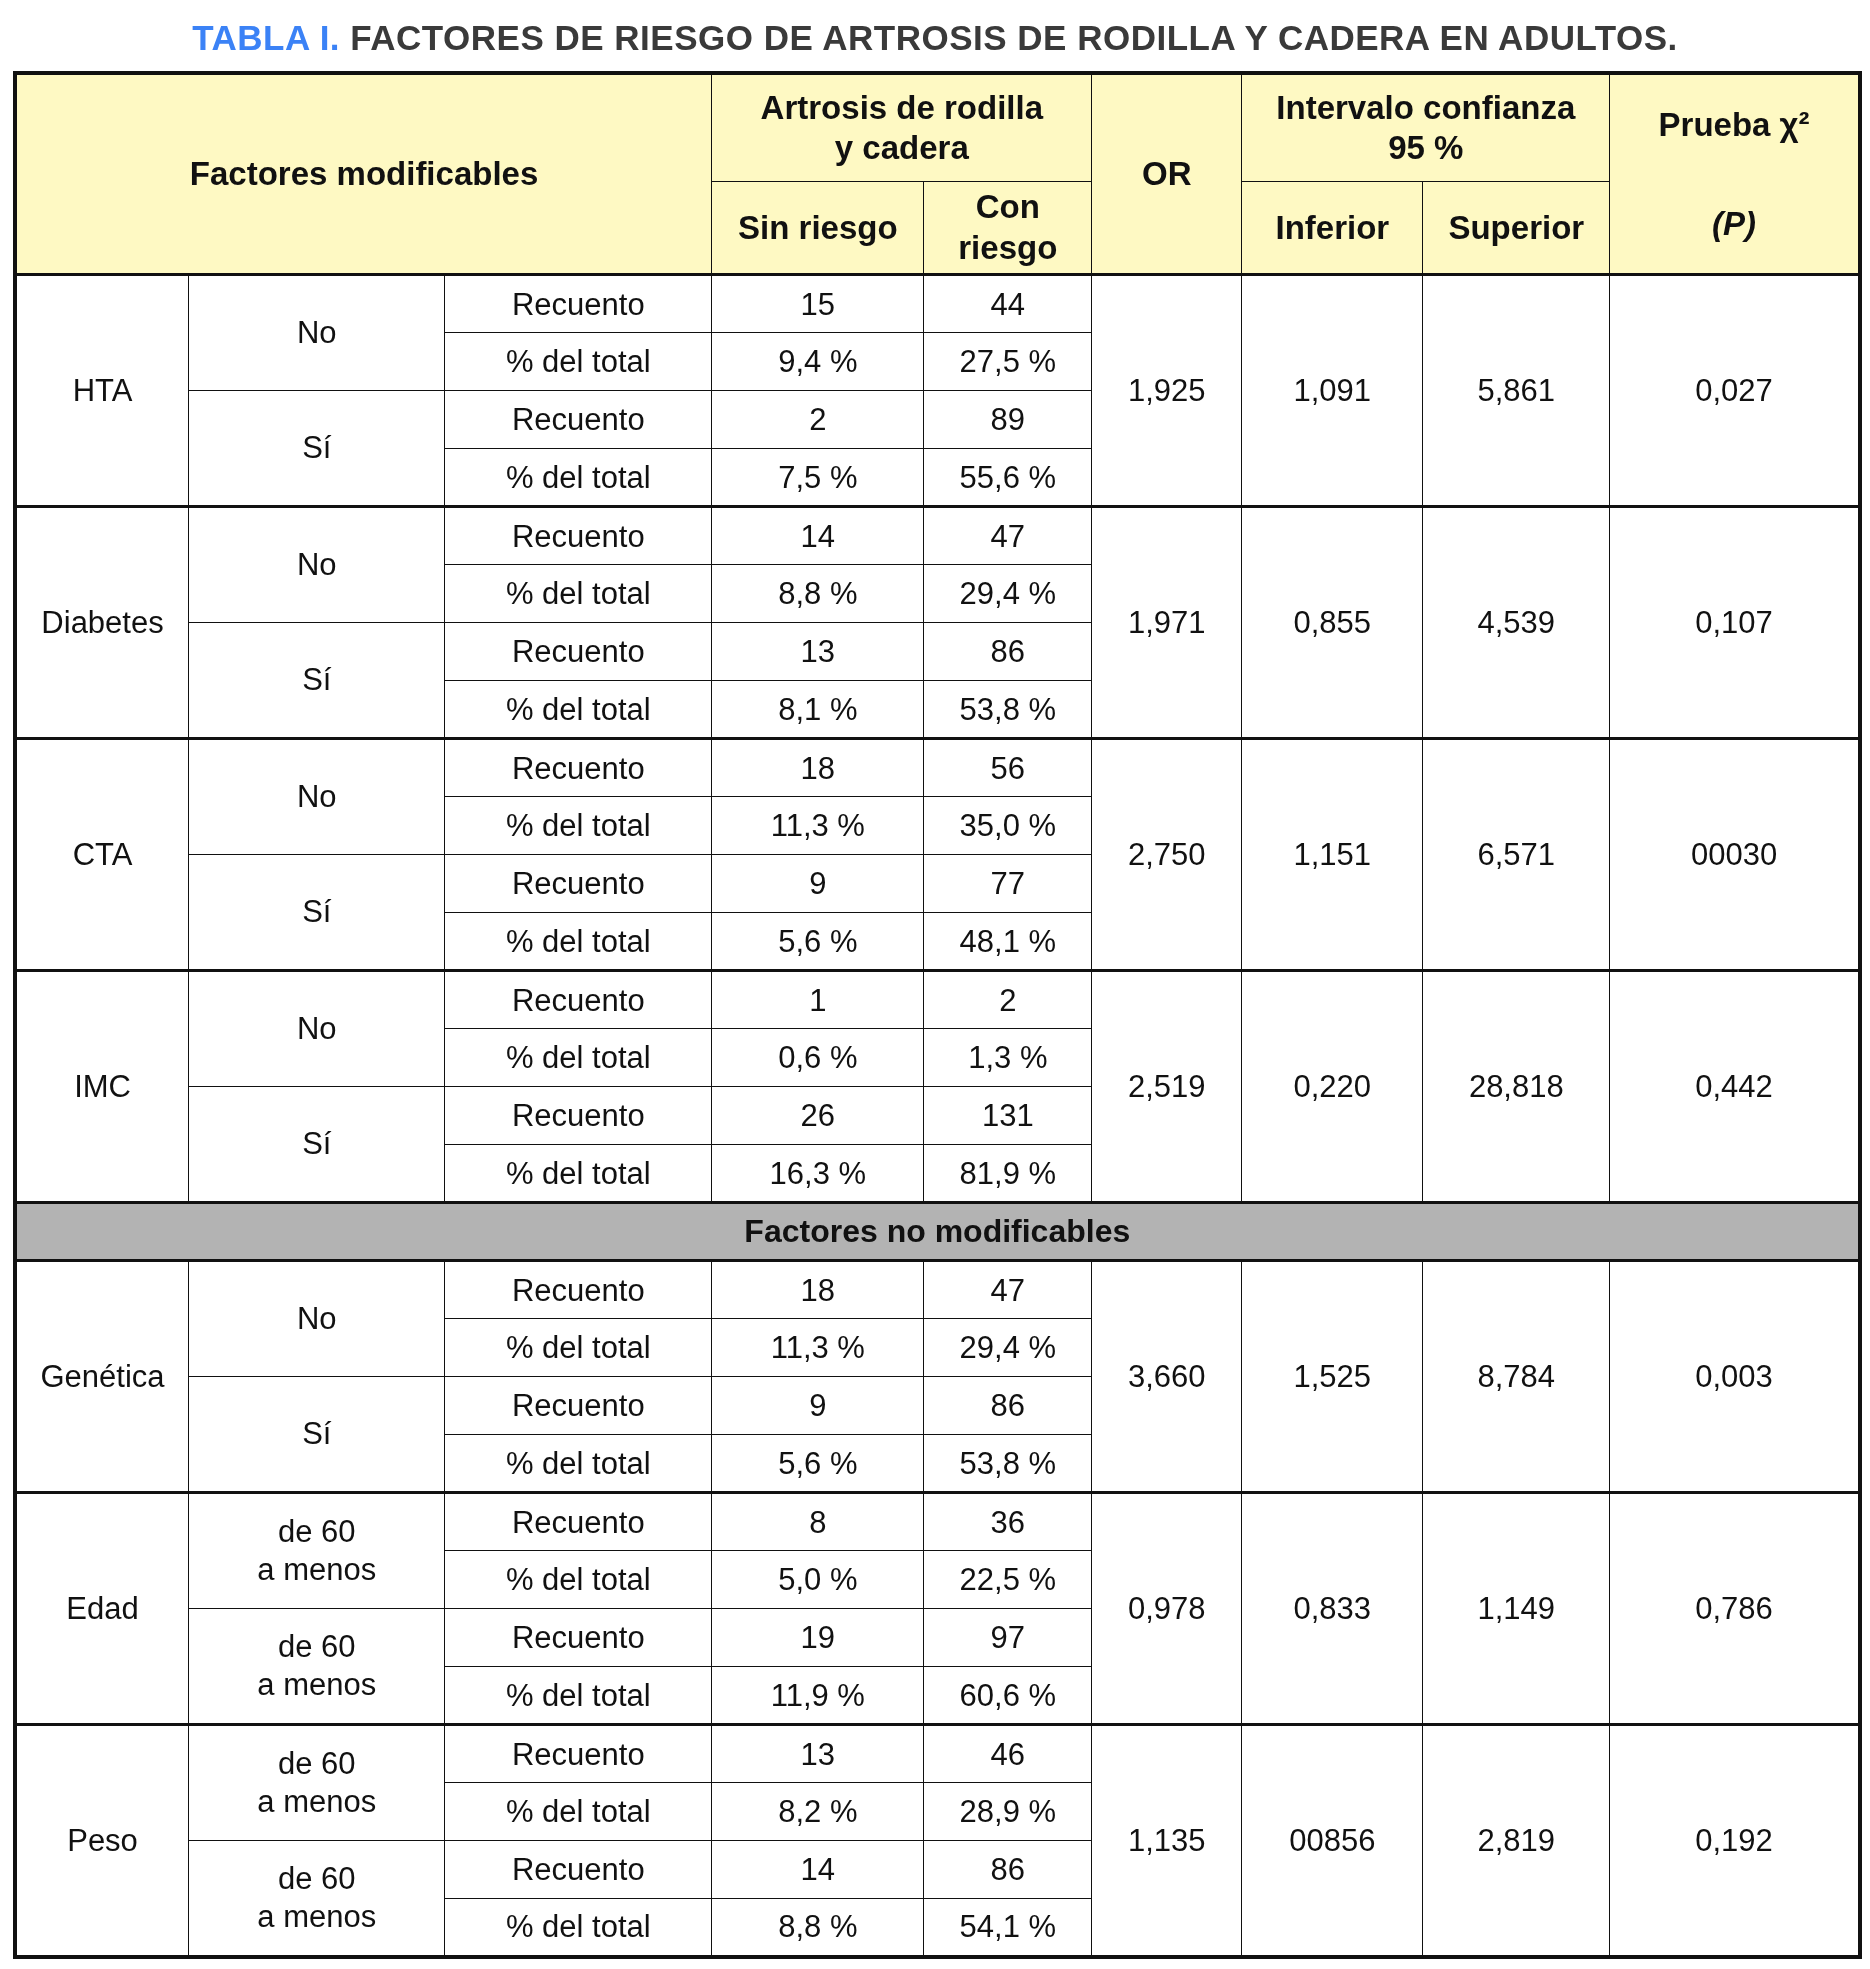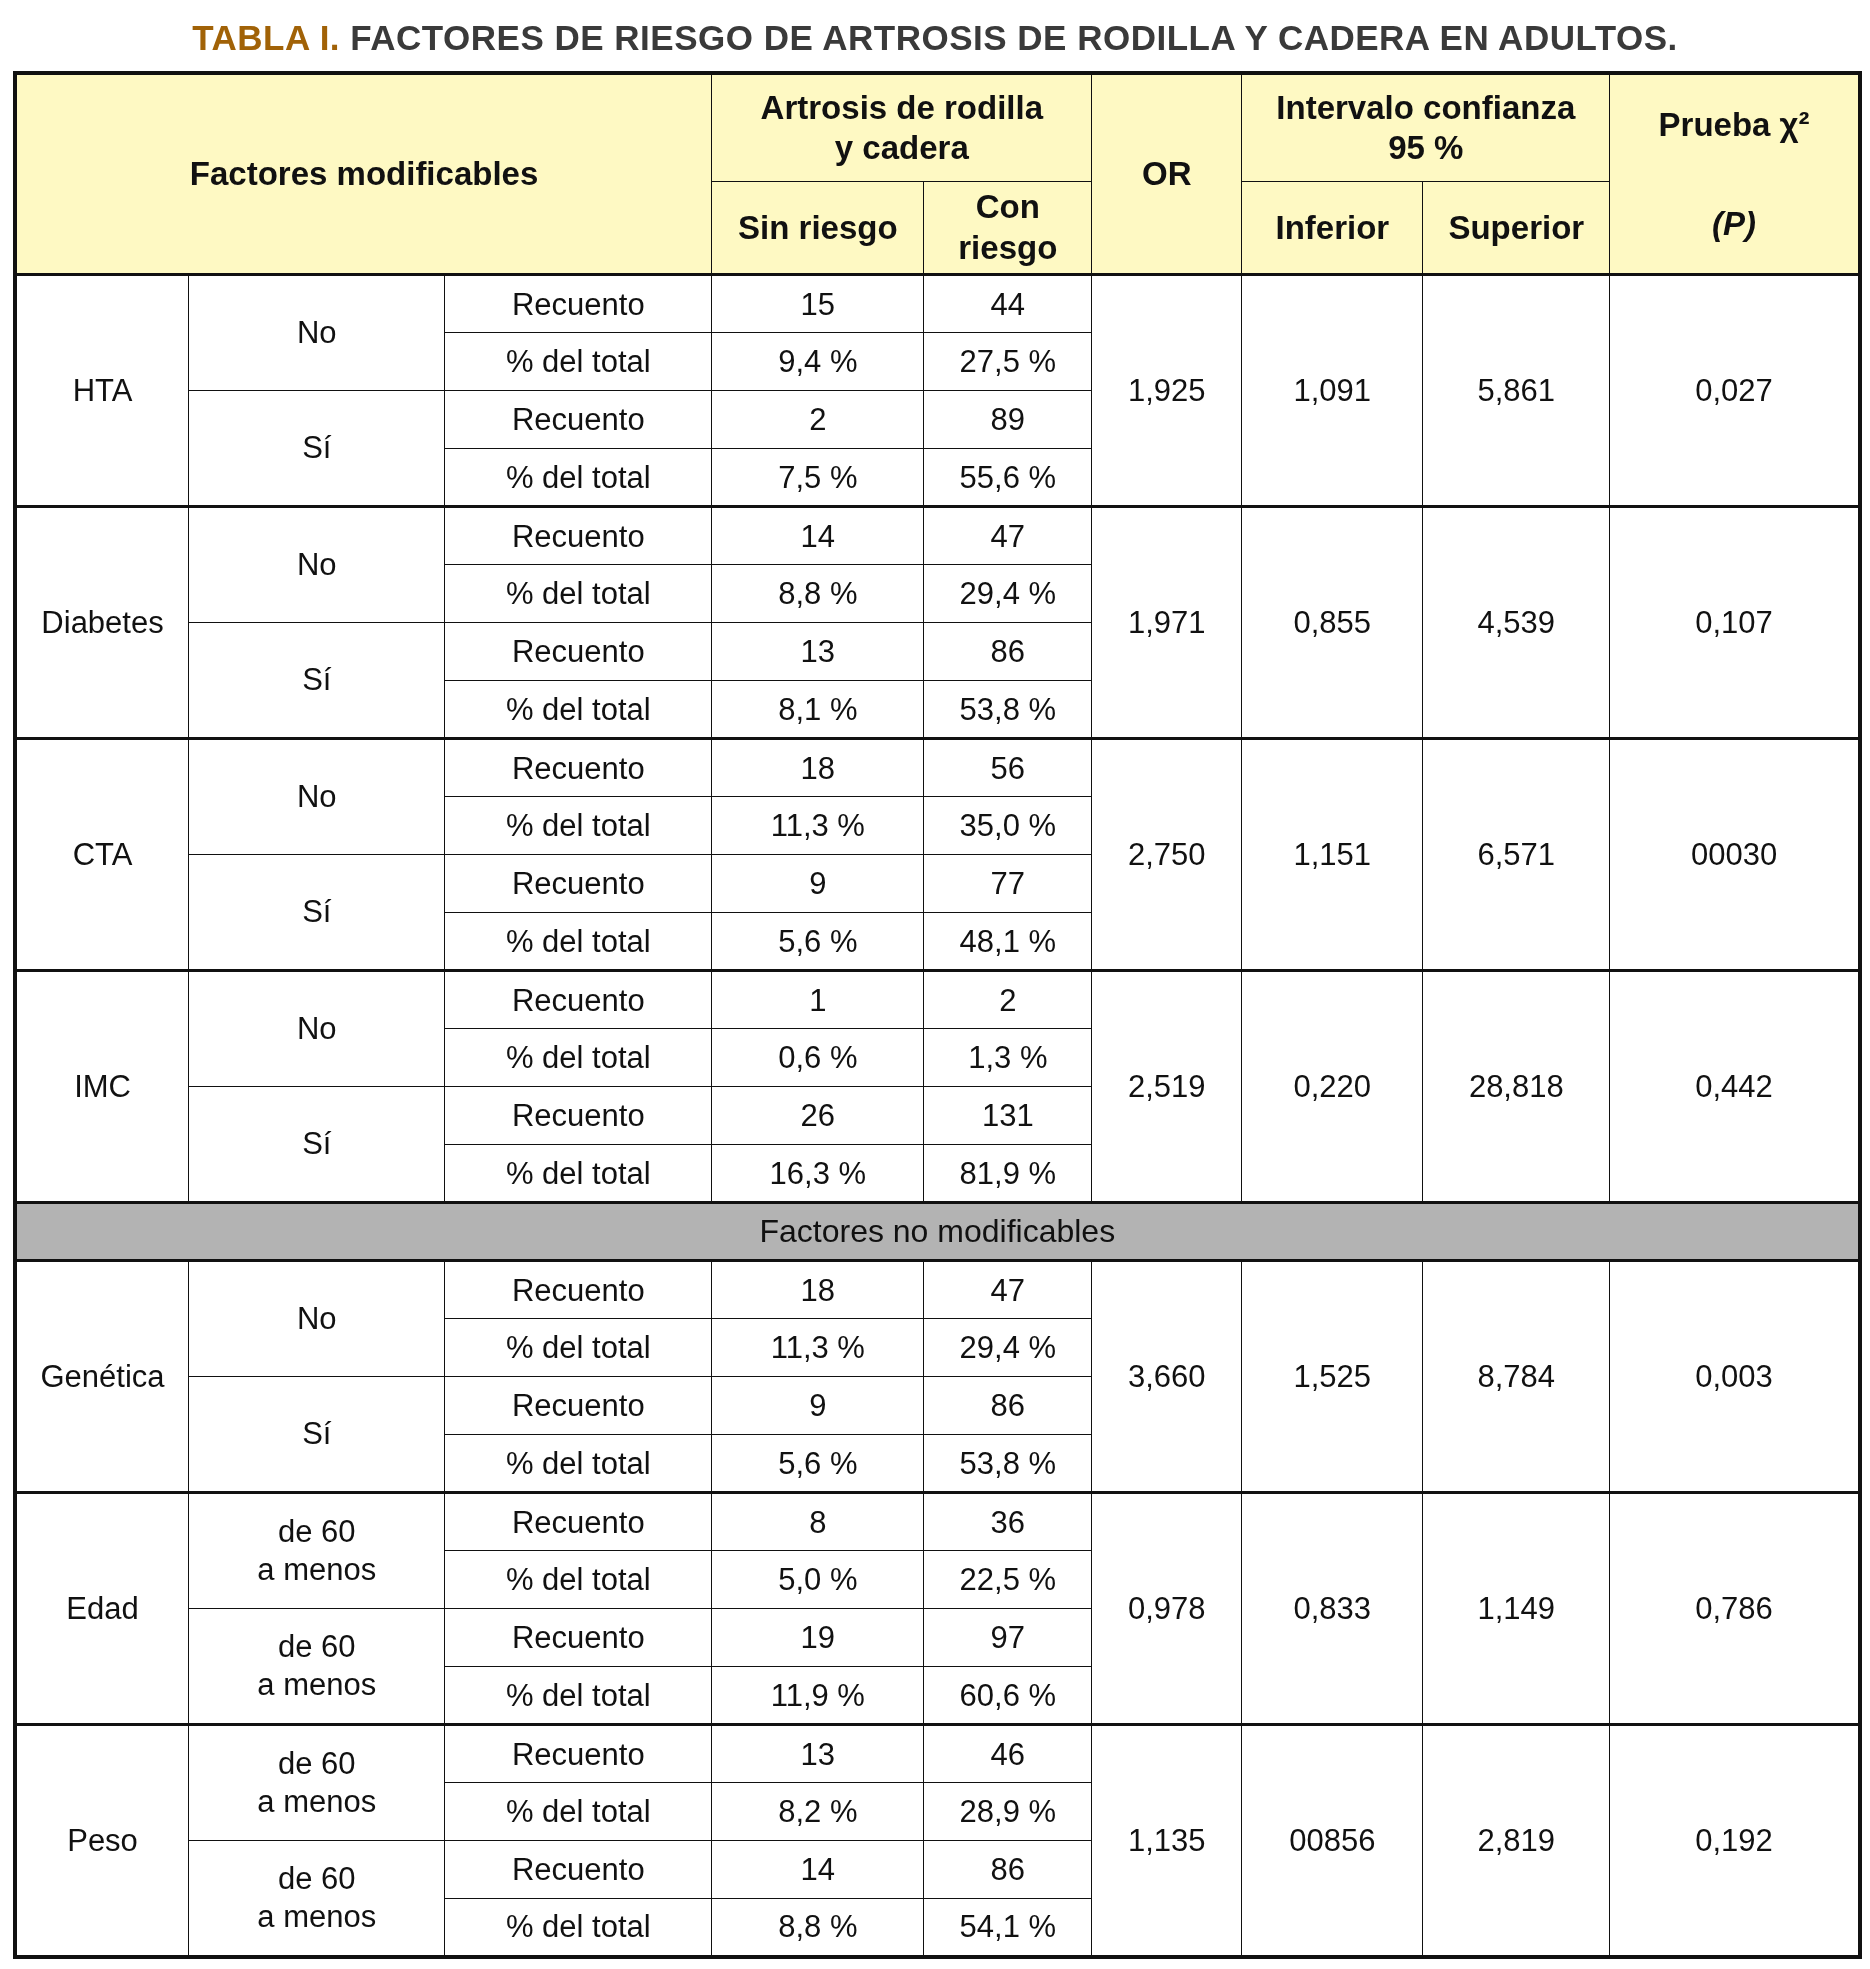--- a/index.html
+++ b/index.html
@@ -12,21 +12,21 @@
   body { width: 1870px; min-height: 1970px; }
 
   .title {
     text-align: center;
     padding: 18.3px 0 12.8px 0;
     font-size: 35px;
     font-weight: bold;
     color: #3a3a3a;
     letter-spacing: 0.5px;
   }
-  .title .tag { color: #a16207; }
+  .title .tag { color: #3b82f6; }
 
   table {
     border-collapse: collapse;
     table-layout: fixed;
     width: 1845px;
     margin: 0 12.8px;
     border: 4.6px solid #111;
   }
   th, td {
     border: 1.8px solid #111;
@@ -45,21 +45,21 @@
   thead tr.h2 { height: 91px; }
 
   tbody tr { height: 58px; }
 
   tr.gs td { border-top: 3.7px solid #111; }
 
   tr.section td {
     border-top: 3.7px solid #111;
     border-bottom: 3.7px solid #111;
     background: #b3b3b3;
-    font-weight: normal;
+    font-weight: bold;
     font-size: 32px;
     height: 57px;
   }
 
   .pre { white-space: pre-line; line-height: 1.22; }
 
   th.prueba { padding: 0; }
   th.prueba .half {
     height: 99px;
     display: flex;

